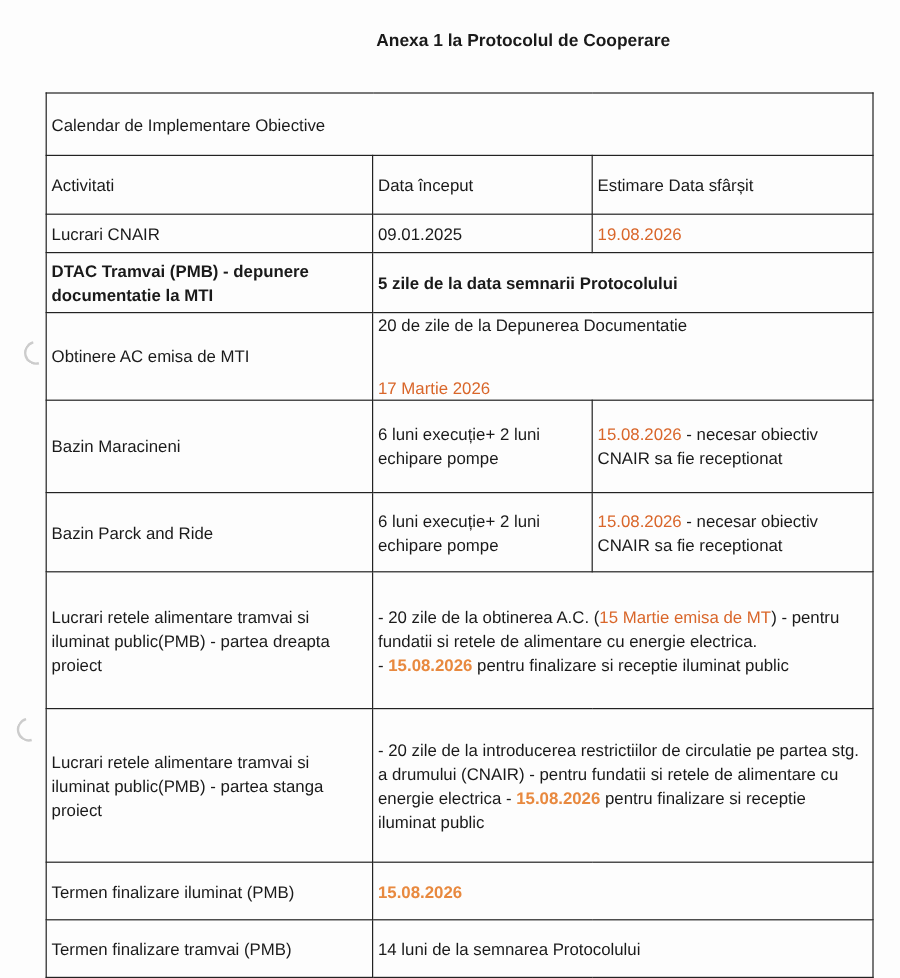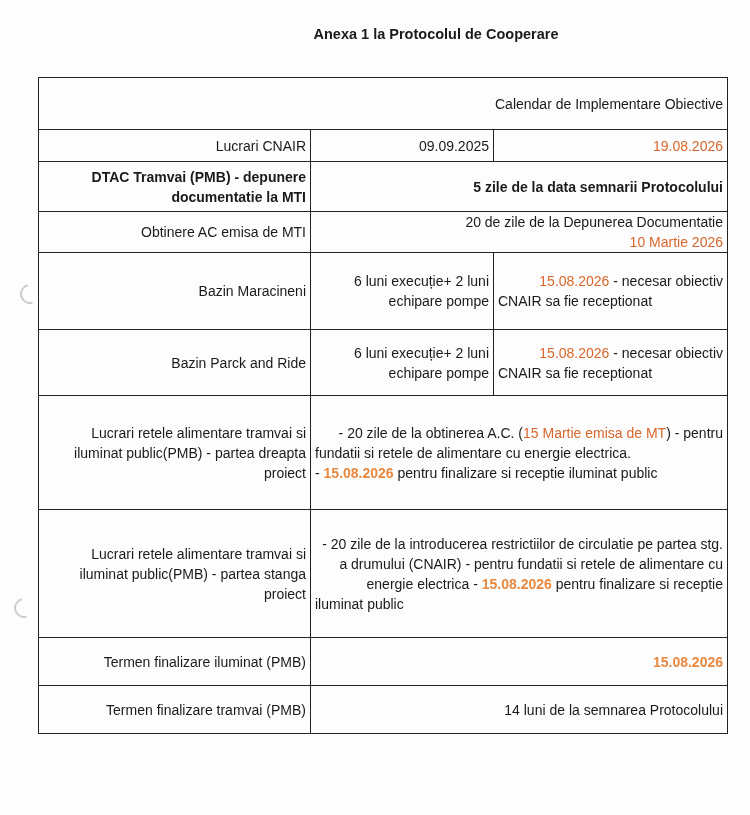--- a/index.html
+++ b/index.html
@@ -8,24 +8,24 @@
     font-family: "Liberation Sans", sans-serif; color: #1a1a1a;
   }
   .title {
     position: absolute; left: 0; top: 26px; width: 732px; text-align: center;
     font-weight: bold; font-size: 14.5px; padding-left: 140px; box-sizing: border-box;
   }
   .tbl {
     position: absolute; left: 38px; top: 77px; width: 690px;
     border-collapse: collapse; table-layout: fixed; font-size: 14px;
   }
-  .tbl td { border: 1.3px solid #222; text-align: right; vertical-align: middle; padding: 0 4px; line-height: 20px; }
+  .tbl td { border: 1.3px solid #222; text-align: left; vertical-align: middle; padding: 0 4px; line-height: 20px; }
   .col1 { width: 272px; }
   .col2 { width: 183px; }
-  .orange { color: #d9662a; }
+  .orange { color: #d9662a; margin-top: 32px; }
   .orange-b { color: #e8893f; font-weight: bold; }
   .just { text-align: center; text-align-last: left; }
   .mark {
     position: absolute; width: 16px; height: 16px; border: 2px solid #ccc; border-right-color: transparent;
     border-bottom-color: transparent; border-radius: 50%; transform: rotate(-60deg);
   }
 </style>
 </head>
 <body>
 
@@ -37,34 +37,39 @@
 <table class="tbl">
   <colgroup>
       <col class="col1">
       <col class="col2">
       <col>
     </colgroup>
   <tbody>
       <tr style="height:52px;">
     <td colspan="3">Calendar de Implementare Obiective</td>
   </tr>
+  <tr style="height:49px;">
+    <td>Activitati</td>
+    <td>Data început</td>
+    <td>Estimare Data sfârșit</td>
+  </tr>
   <tr style="height:32px;">
     <td>Lucrari CNAIR</td>
-    <td>09.09.2025</td>
+    <td>09.01.2025</td>
     <td class="orange">19.08.2026</td>
   </tr>
   <tr style="height:50px;font-weight:bold;">
     <td>DTAC Tramvai (PMB) - depunere documentatie la MTI</td>
     <td colspan="2">5 zile de la data semnarii Protocolului</td>
   </tr>
   <tr style="height:39px;">
     <td>Obtinere AC emisa de MTI</td>
     <td colspan="2">
       <div>20 de zile de la Depunerea Documentatie</div>
-      <div class="orange">10 Martie 2026</div>
+      <div class="orange">17 Martie 2026</div>
     </td>
   </tr>
   <tr style="height:77px;">
     <td>Bazin Maracineni</td>
     <td>6 luni execuție+ 2 luni echipare pompe</td>
     <td class="just"><span class="orange">15.08.2026</span><span> - necesar obiectiv CNAIR sa fie receptionat</span></td>
   </tr>
   <tr style="height:66px;">
     <td>Bazin Parck and Ride</td>
     <td>6 luni execuție+ 2 luni echipare pompe</td>

